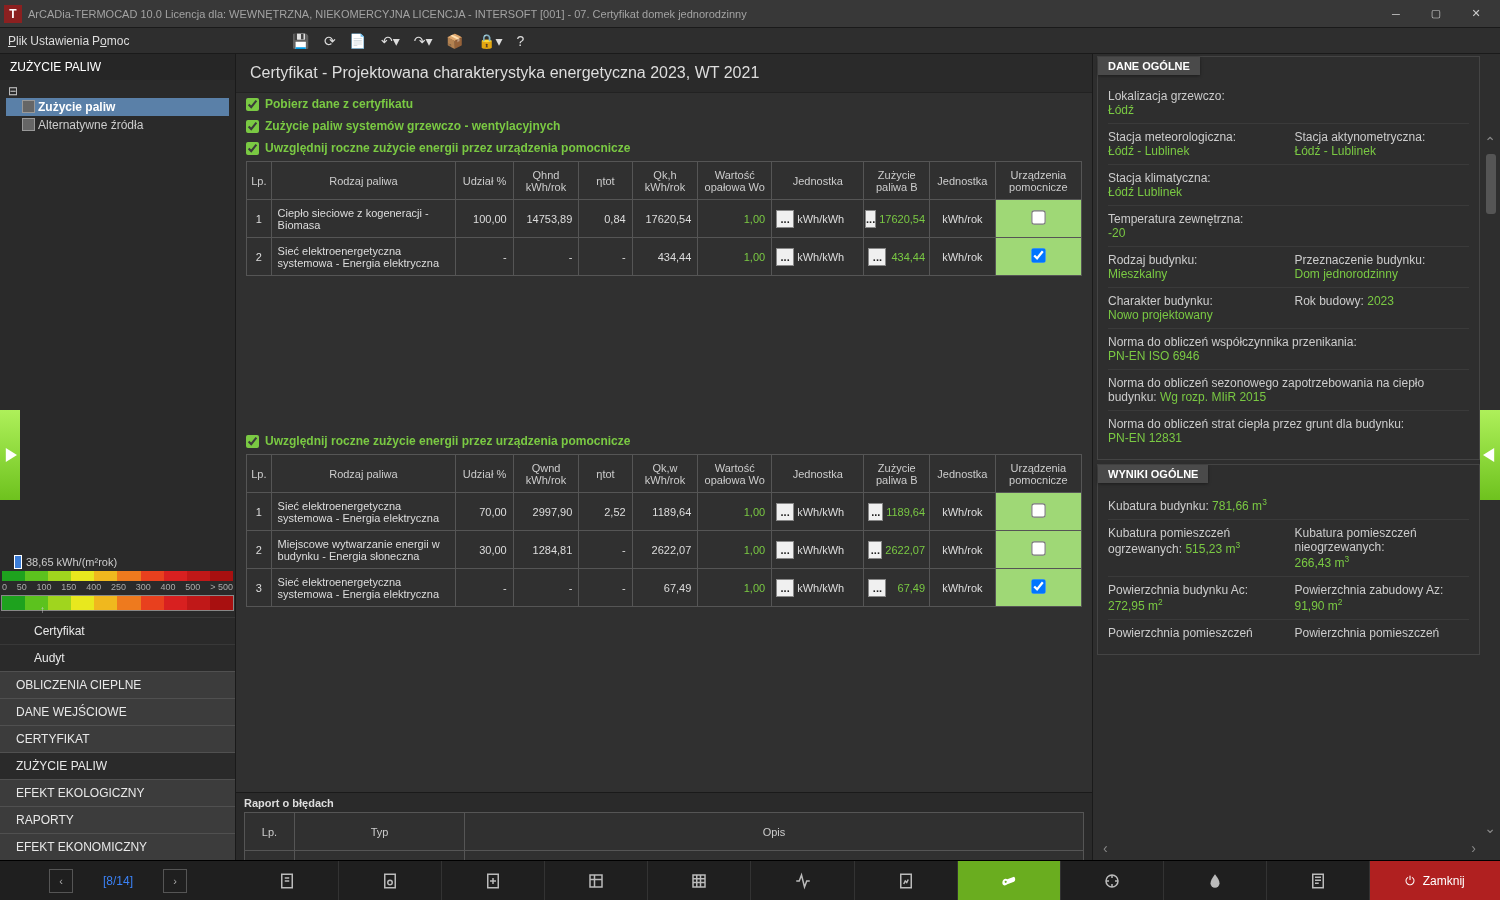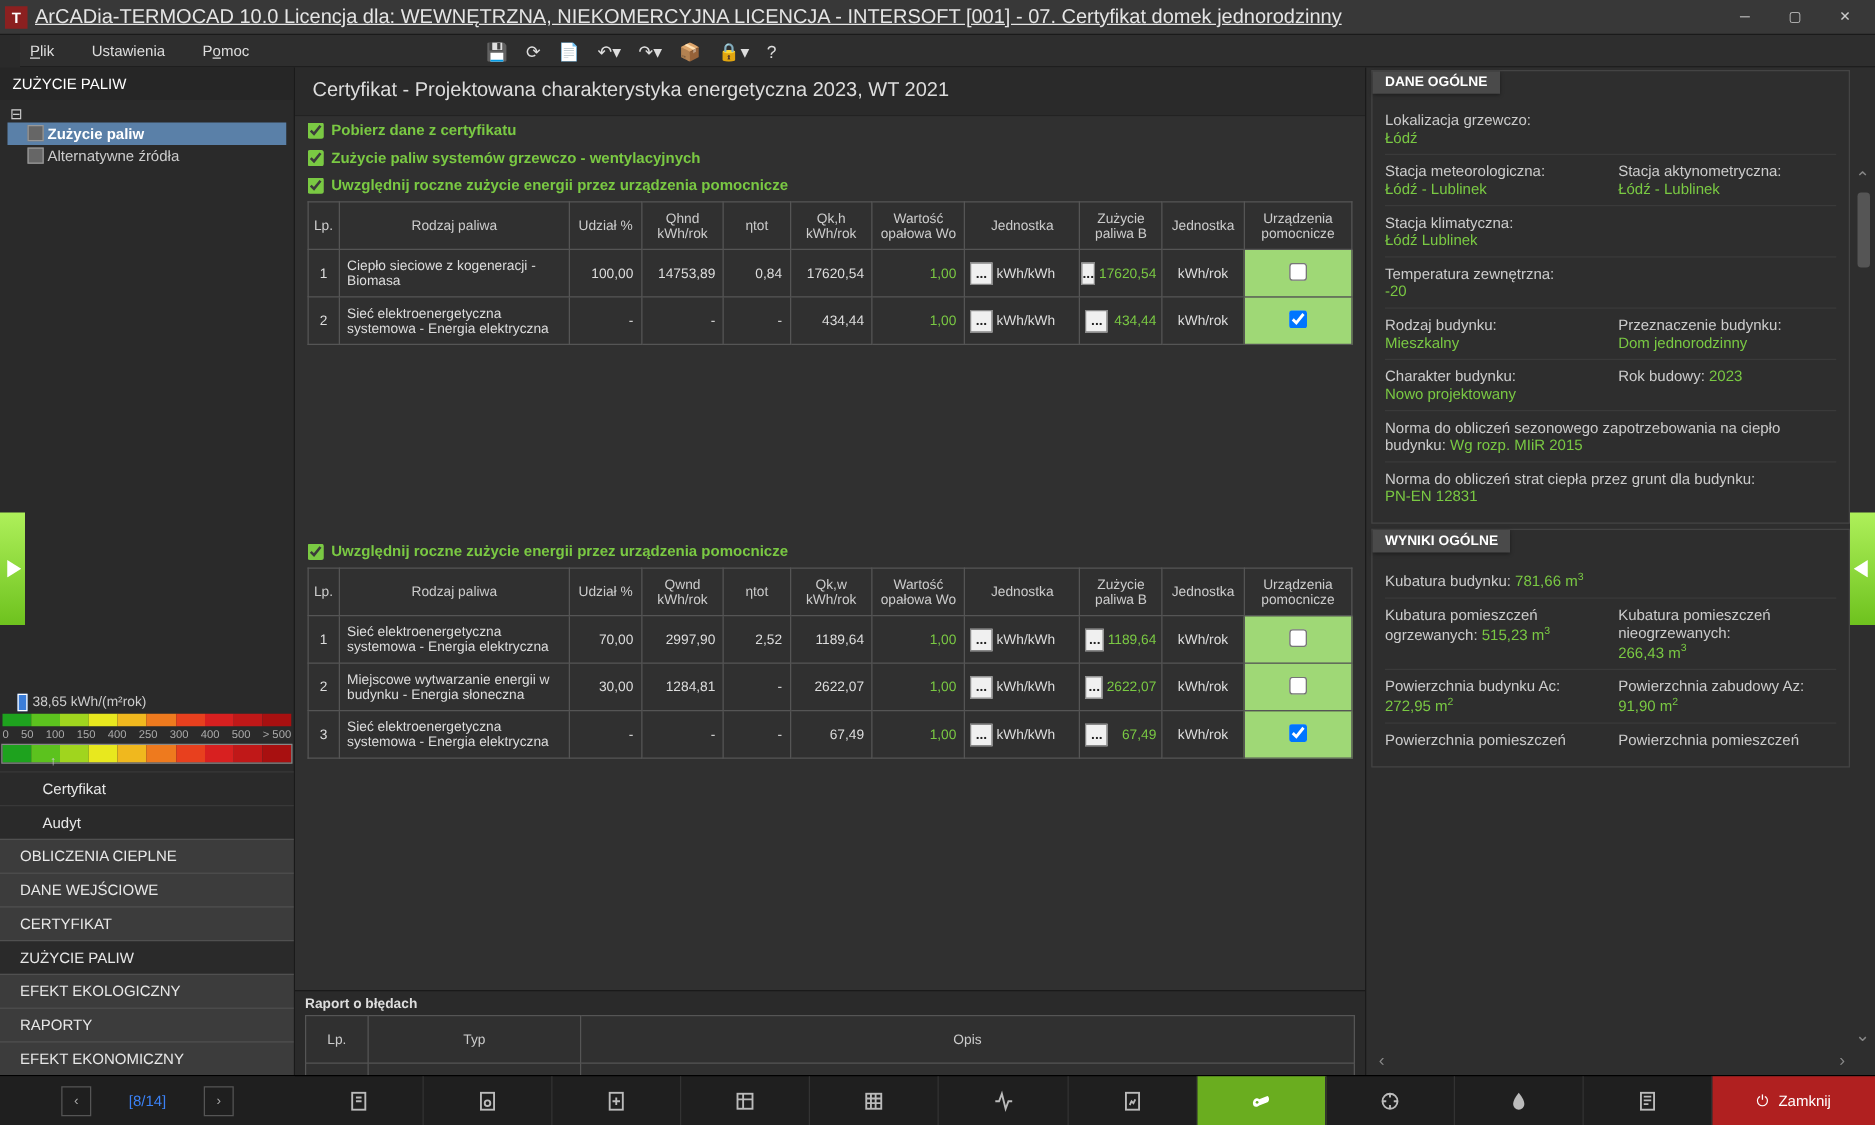--- a/index.html
+++ b/index.html
@@ -1,25 +1,25 @@
 <!DOCTYPE html>
 <html><head>
 <meta charset="utf-8">
 <style>
 * { margin: 0; padding: 0; box-sizing: border-box; font-family: "Segoe UI", Tahoma, sans-serif; }
 body { background: #2a2a2a; color: #ccc; font-size: 11px; overflow: hidden; width: 1500px; height: 900px; }
 
 
 .titlebar { height: 28px; background: #383838; display: flex; align-items: center; padding: 0 4px; border-bottom: 1px solid #1a1a1a; }
 .titlebar .icon-app { width: 18px; height: 18px; background: #8b2020; display: inline-flex; align-items: center; justify-content: center; color: #fff; font-weight: bold; font-size: 12px; margin-right: 6px; }
-.titlebar .title { flex: 1; color: #e5e5e5; font-size: 16px; text-decoration: underline; }
+.titlebar .title { flex: 1; color: #a3a3a3; font-size: 11px; }
 .titlebar .winbtn { width: 40px; height: 28px; display: flex; align-items: center; justify-content: center; color: #ccc; cursor: pointer; }
 
 
-.menubar { height: 26px; background: #2e2e2e; display: flex; align-items: center; padding: 0 8px; gap: 30px; border-bottom: 1px solid #1a1a1a; margin-left: 16px; }
+.menubar { height: 26px; background: #2e2e2e; display: flex; align-items: center; padding: 0 8px; gap: 3px; border-bottom: 1px solid #1a1a1a; }
 .menubar .menuitem { color: #ddd; font-size: 12px; cursor: pointer; }
 .menubar .menuitem u { text-decoration: underline; }
 .menubar .toolbar { margin-left: 160px; display: flex; gap: 14px; }
 .menubar .tbtn { color: #ddd; cursor: pointer; font-size: 14px; }
 
 .layout { display: flex; width: 100%; height: calc(100% - 28px - 26px - 40px); }
 
 
 .left { width: 236px; background: #2a2a2a; border-right: 1px solid #1a1a1a; display: flex; flex-direction: column; }
 .left .hdr { background: #262626; color: #fff; font-size: 12px; font-weight: 500; padding: 6px 10px; }
@@ -438,20 +438,23 @@
           <div class="pcol"><span class="plab">Rodzaj budynku:</span><span class="pval">Mieszkalny</span></div>
           <div class="pcol"><span class="plab">Przeznaczenie budynku:</span><span class="pval">Dom jednorodzinny</span></div>
         </div>
         <div class="prow">
           <div class="pcol"><span class="plab">Charakter budynku:</span><span class="pval">Nowo projektowany</span></div>
           <div class="pcol">
               <span class="plab"><span>Rok budowy: </span><span class="pval">2023</span></span>
             </div>
         </div>
         <div class="prow">
+            <div class="pcol"><span class="plab">Norma do obliczeń współczynnika przenikania:</span><span class="pval">PN-EN ISO 6946</span></div>
+          </div>
+        <div class="prow">
             <div class="pcol">
               <span class="plab"><span>Norma do obliczeń sezonowego zapotrzebowania na ciepło budynku: </span><span class="pval">Wg rozp. MIiR 2015</span></span>
             </div>
           </div>
         <div class="prow">
             <div class="pcol"><span class="plab">Norma do obliczeń strat ciepła przez grunt dla budynku:</span><span class="pval">PN-EN 12831</span></div>
           </div>
       </div>
     </div>
 

